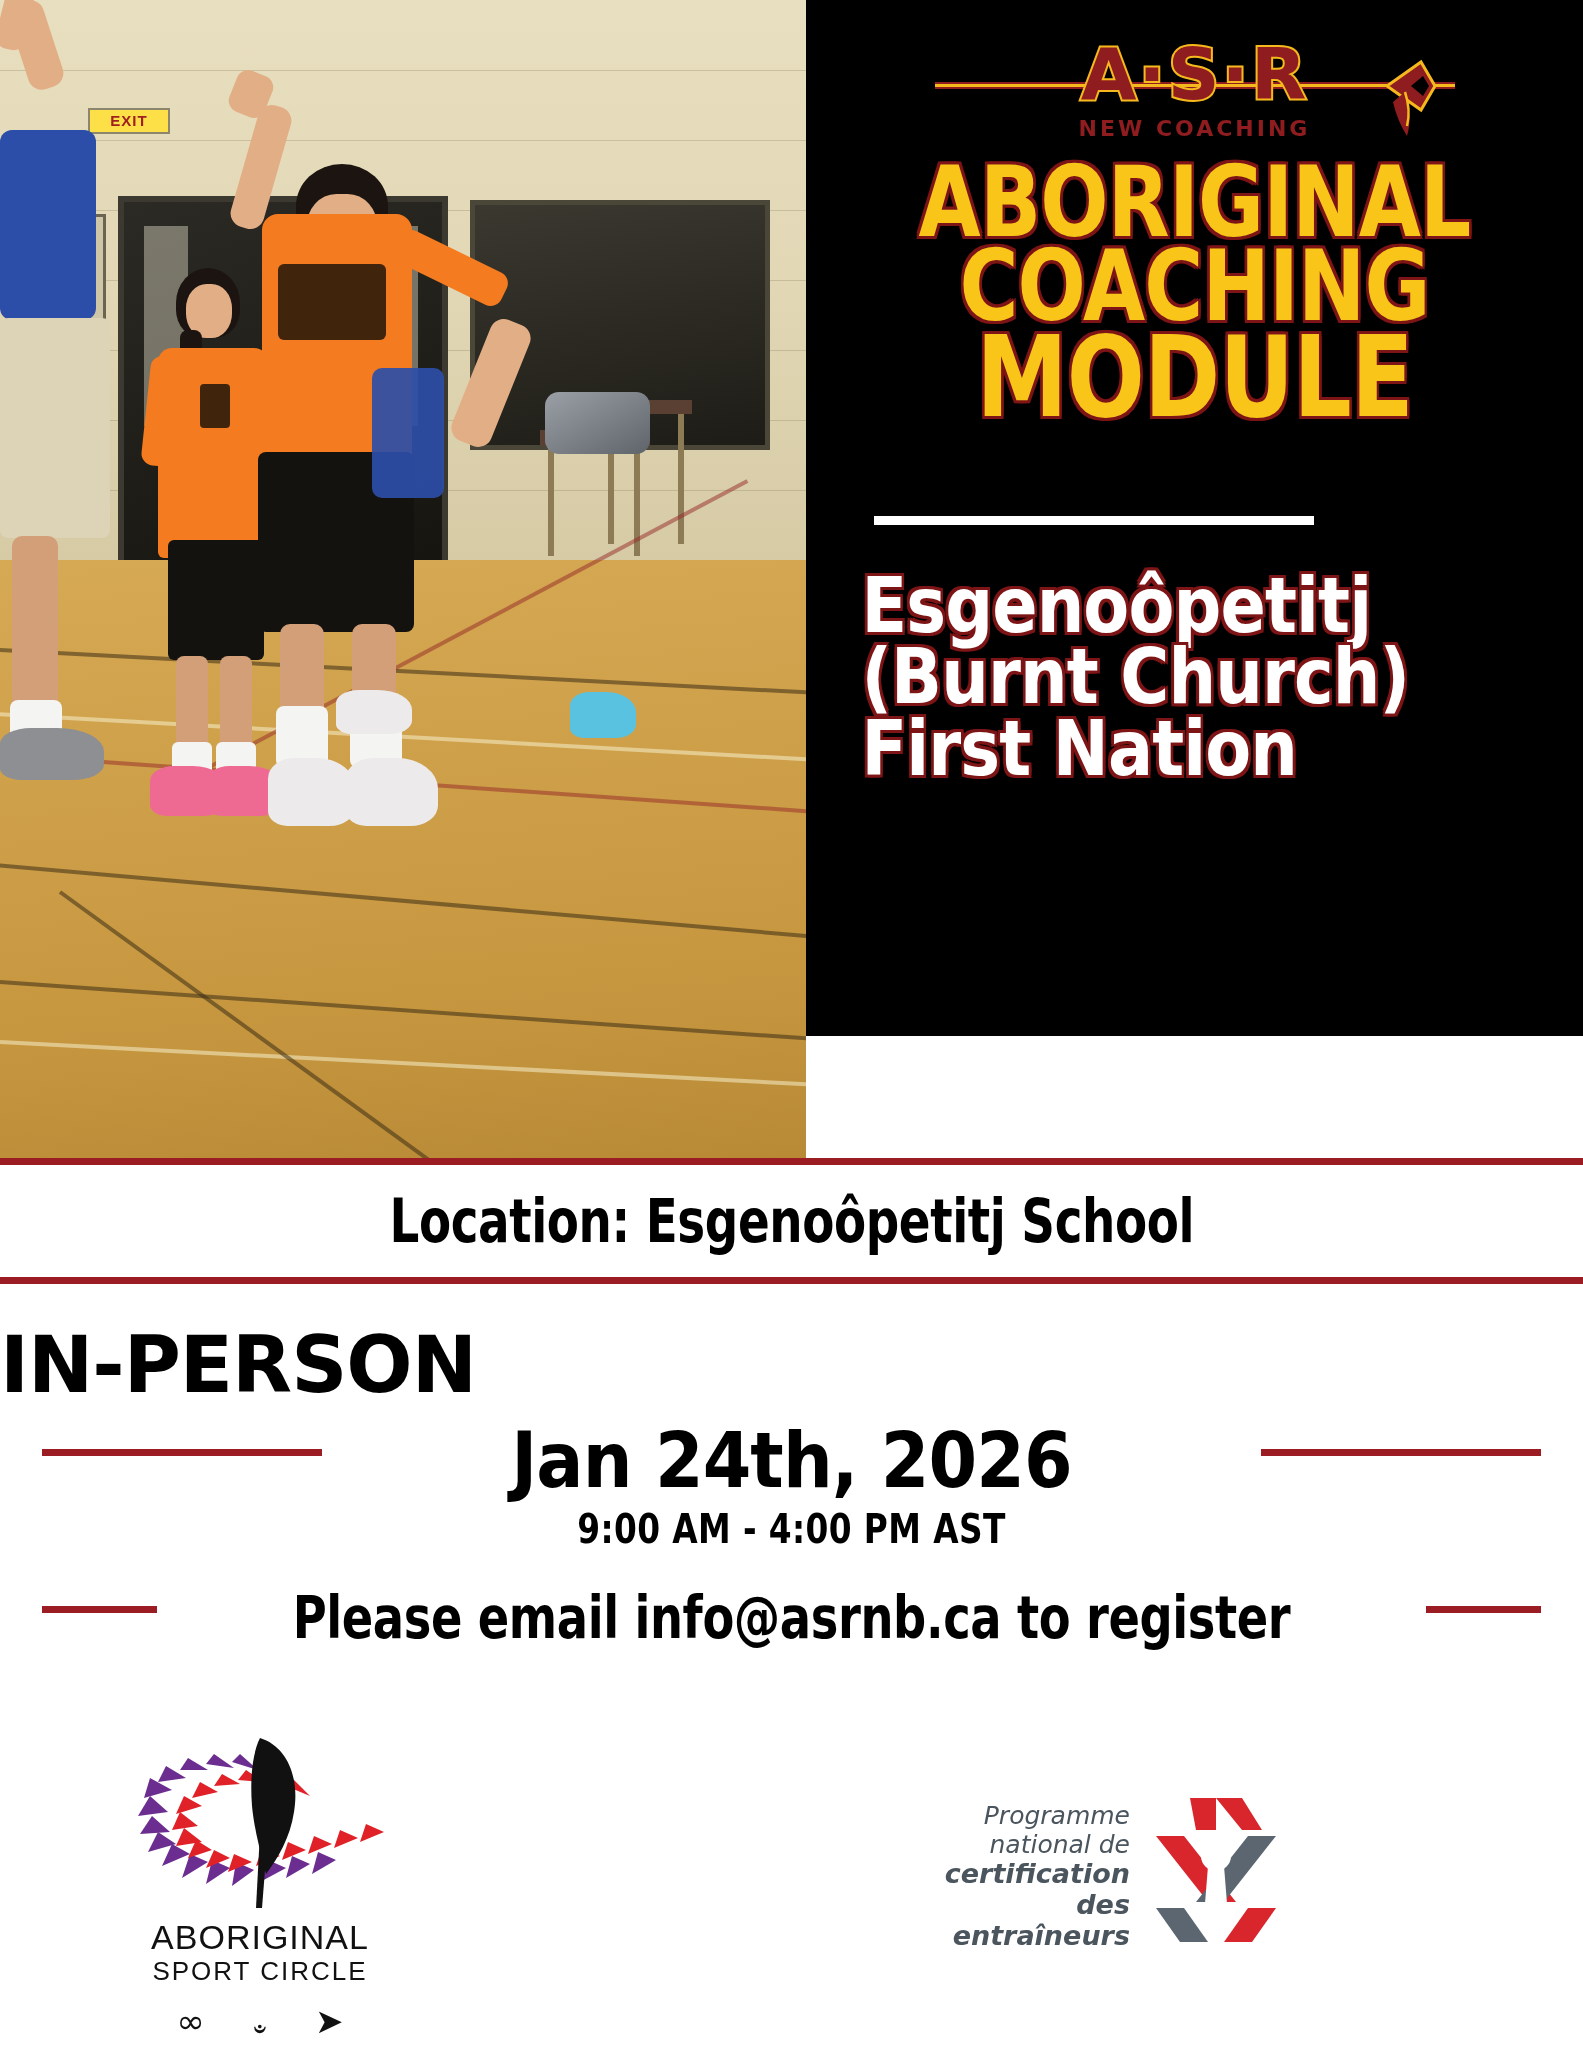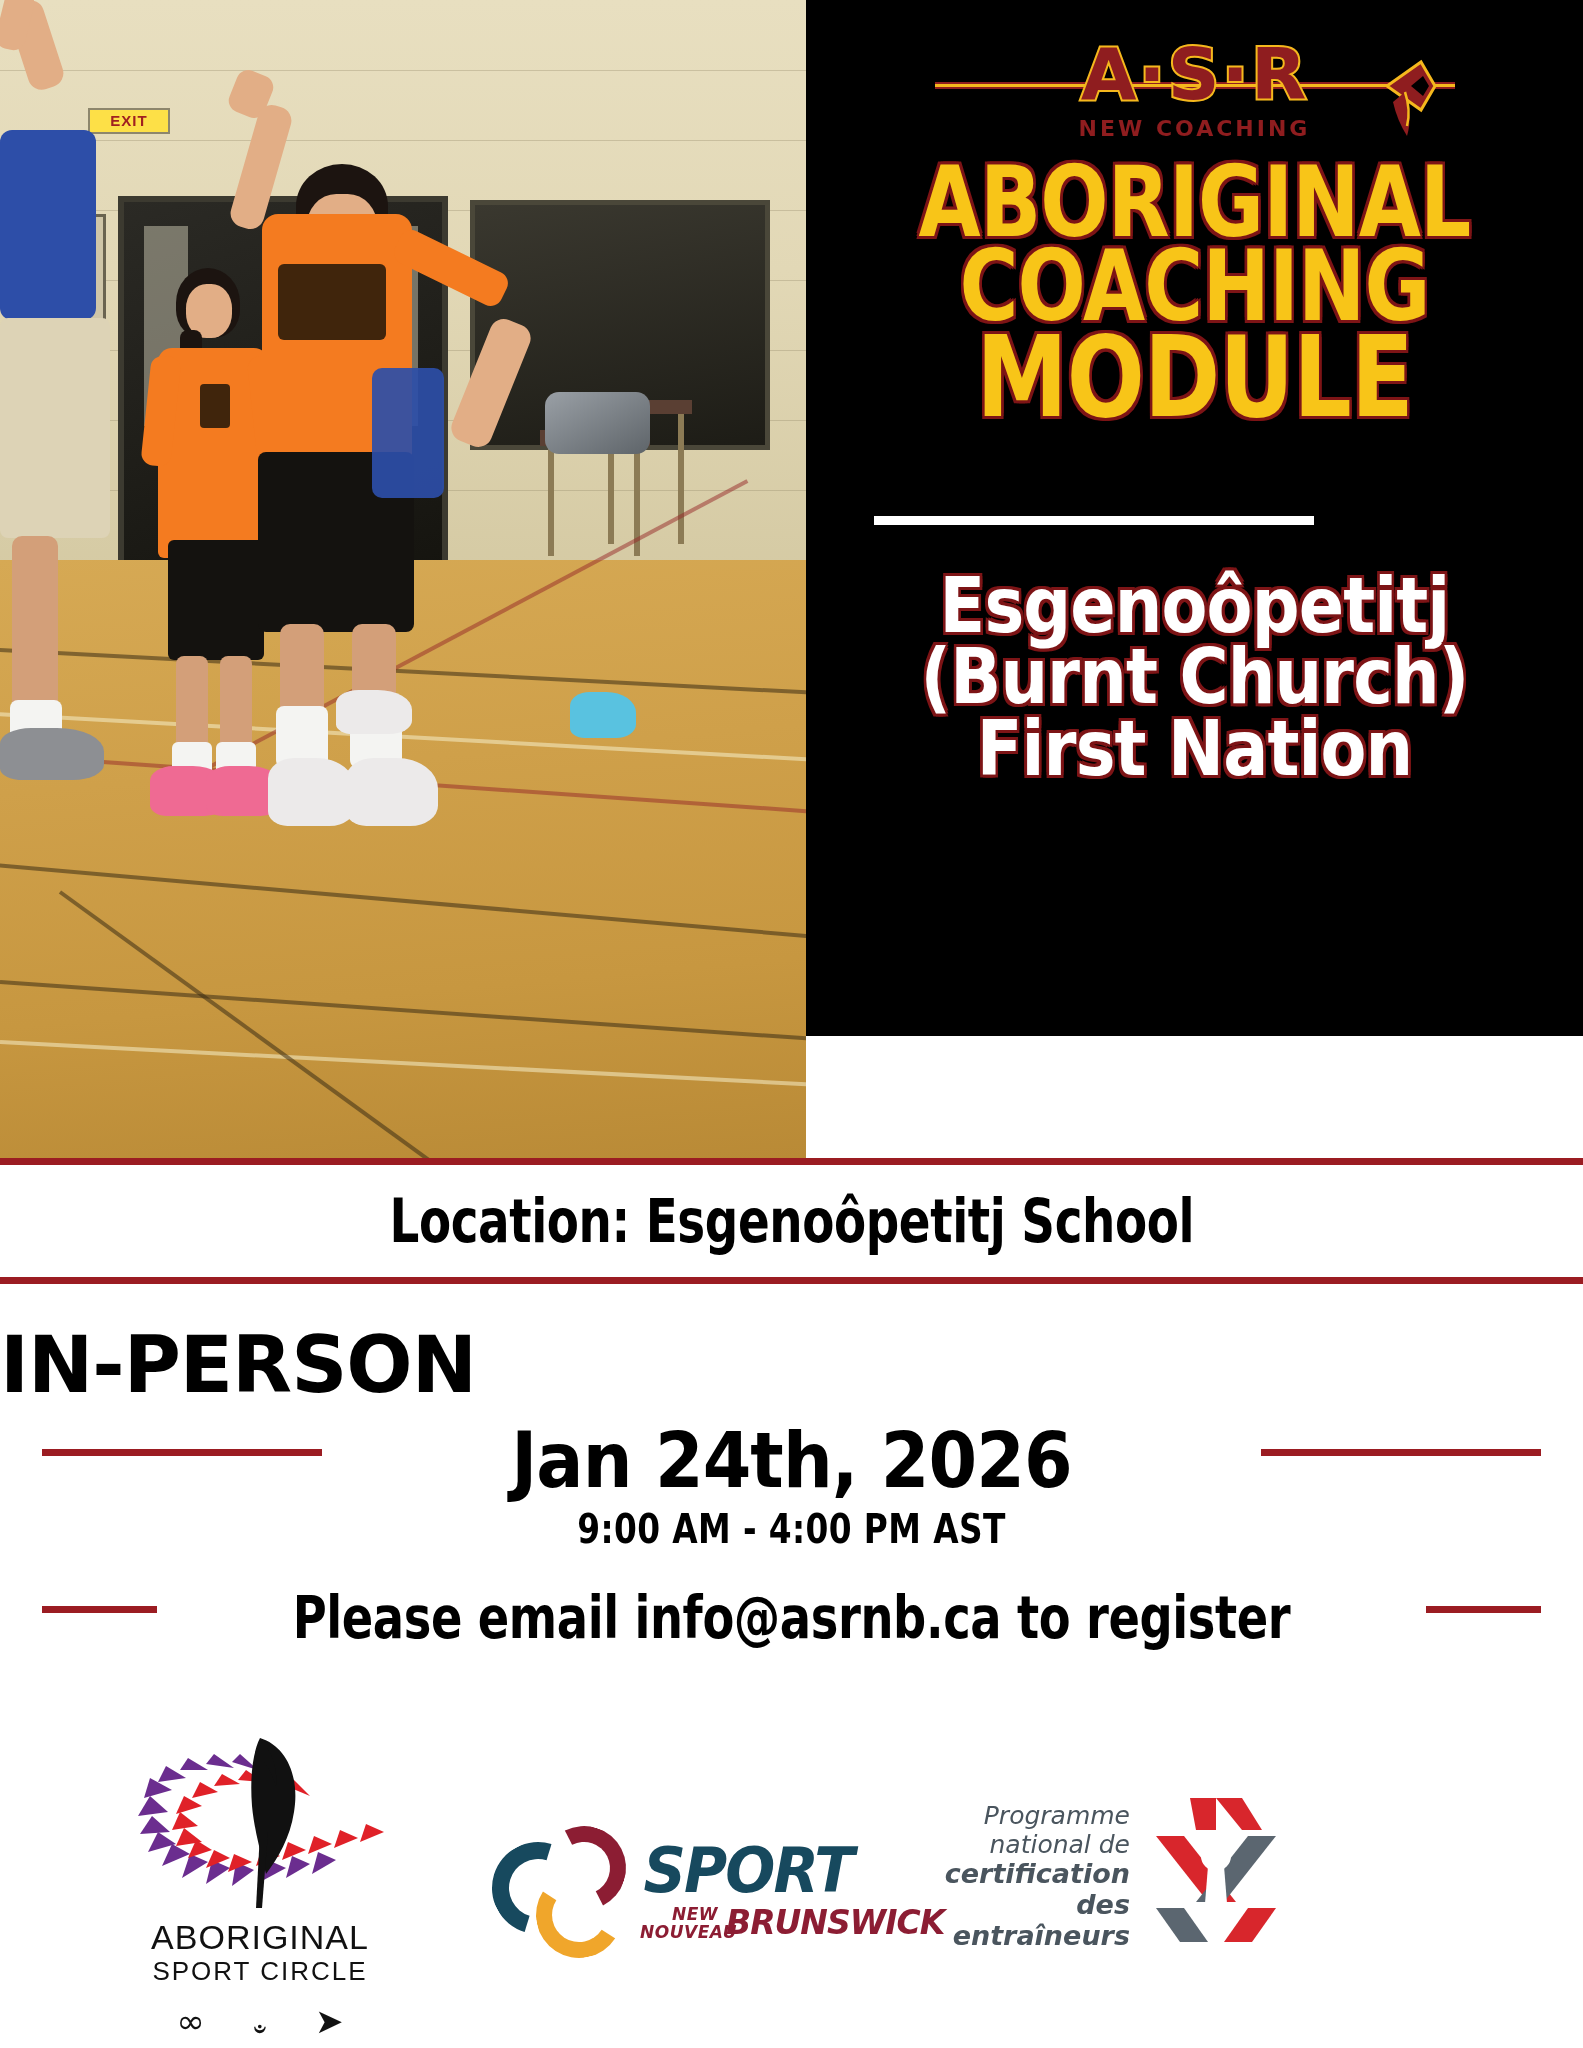--- a/index.html
+++ b/index.html
@@ -75,21 +75,21 @@
      text-shadow:
         -3px 0 0 #7d1416, 3px 0 0 #7d1416, 0 -3px 0 #7d1416, 0 3px 0 #7d1416,
         -3px -3px 0 #7d1416, 3px -3px 0 #7d1416, -3px 3px 0 #7d1416, 3px 3px 0 #7d1416;
   }
   .hl-1 { font-size:98px; }
   .hl-2 { font-size:98px; }
   .hl-3 { font-size:112px; }
 
   .rule-white { position:absolute; left:68px; width:440px; top:516px; height:9px; background:#ffffff; }
 
-  .subhead { position:absolute; left:0; right:0; top:570px; text-align:center; padding:0 10px; }
+  .subhead { position:absolute; left:0; right:0; top:570px; text-align:left; padding:0 10px; }
   .subhead .sh {
      display:block;
      font-family:"DejaVu Sans", sans-serif;
      font-weight:bold;
      color:#ffffff;
      line-height:.94;
      letter-spacing:-1px;
      transform:scaleX(.88);
      text-shadow:
         -3px 0 0 #7d1416, 3px 0 0 #7d1416, 0 -3px 0 #7d1416, 0 3px 0 #7d1416,
@@ -357,31 +357,20 @@
     </svg>
     <div class="asc-name">ABORIGINAL</div>
     <div class="asc-sub">SPORT CIRCLE</div>
     <div class="asc-glyphs">
       <span class="glyph">∞</span>
       <span class="glyph">ಀ</span>
       <span class="glyph">➤</span>
     </div>
   </div>
 
-  <div class="sportnb">
-    <div class="swoosh sw-teal"></div>
-    <div class="swoosh sw-maroon"></div>
-    <div class="swoosh sw-orange"></div>
-    <div class="sport-word">SPORT</div>
-    <div class="nb-new">
-      <span>NEW</span><br>
-      <span>NOUVEAU</span>
-    </div>
-    <div class="nb-word">BRUNSWICK</div>
-  </div>
 
   <div class="nccp">
     <div class="nccp-fr">
       <span class="lite">Programme</span>
       <span class="lite">national de</span>
       <span class="bold">certification des</span>
       <span class="bold">entraîneurs</span>
     </div>
     <div class="nccp-mark">
       <svg width="132" height="150" viewBox="0 0 132 150">

